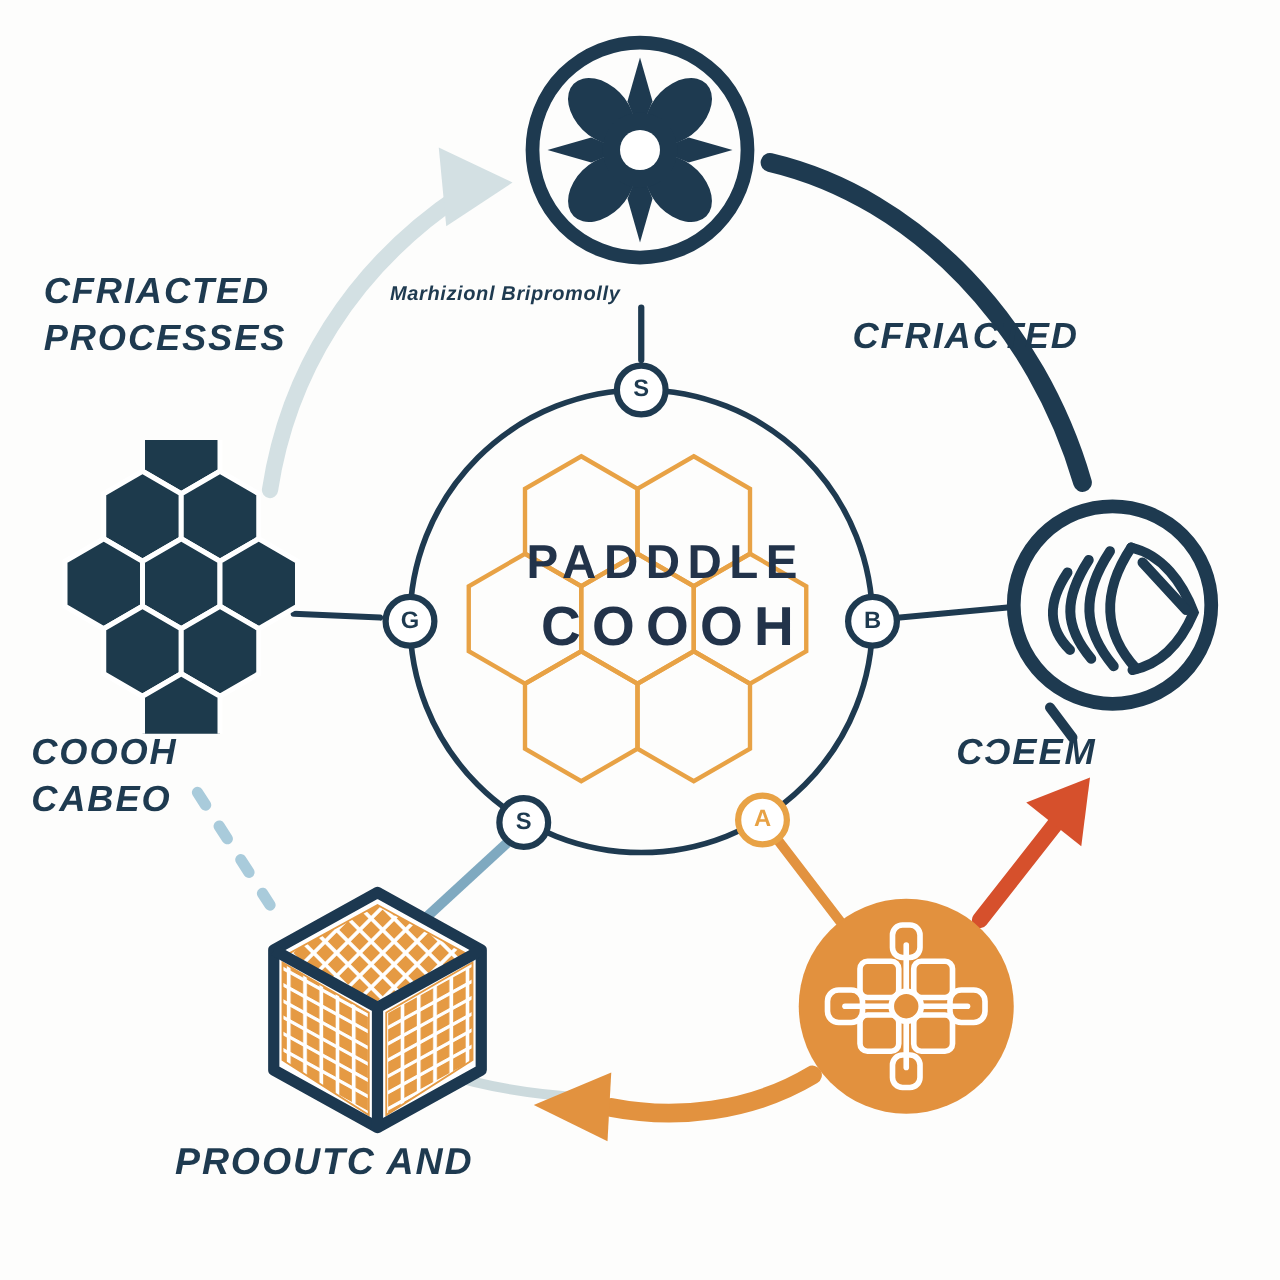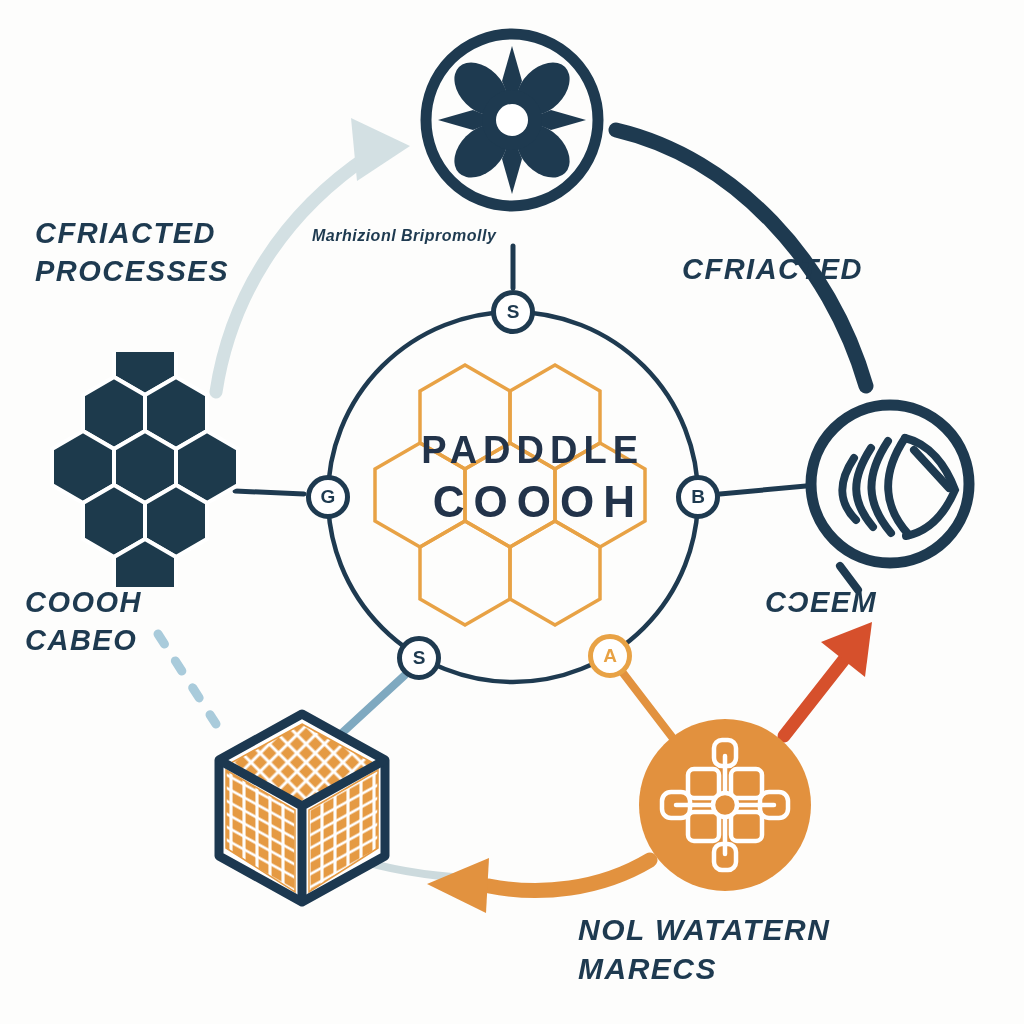--- a/index.html
+++ b/index.html
@@ -200,20 +200,17 @@
   <div class="label lbl-lg" style="left:25px;top:583px;width:235px;">
     <div class="line">COOOH</div>
     <div class="line">CABEO</div>
   </div>
 
   <div class="label lbl-lg" style="left:765px;top:583px;width:235px;">
     <div class="line">CƆEEM</div>
   </div>
 
   <div class="label lbl-b" style="left:140px;top:910px;width:310px;">
-  </div>
-
-  <div class="label lbl-b" style="left:578px;top:910px;width:310px;">
-    <div class="line">NOL WATATERN</div>
-    <div class="line">MARECS</div>
-  </div>
+    <div class="line">PROOUTC AND</div>
+  </div>
+
 
 </div>
 
 </body></html>

